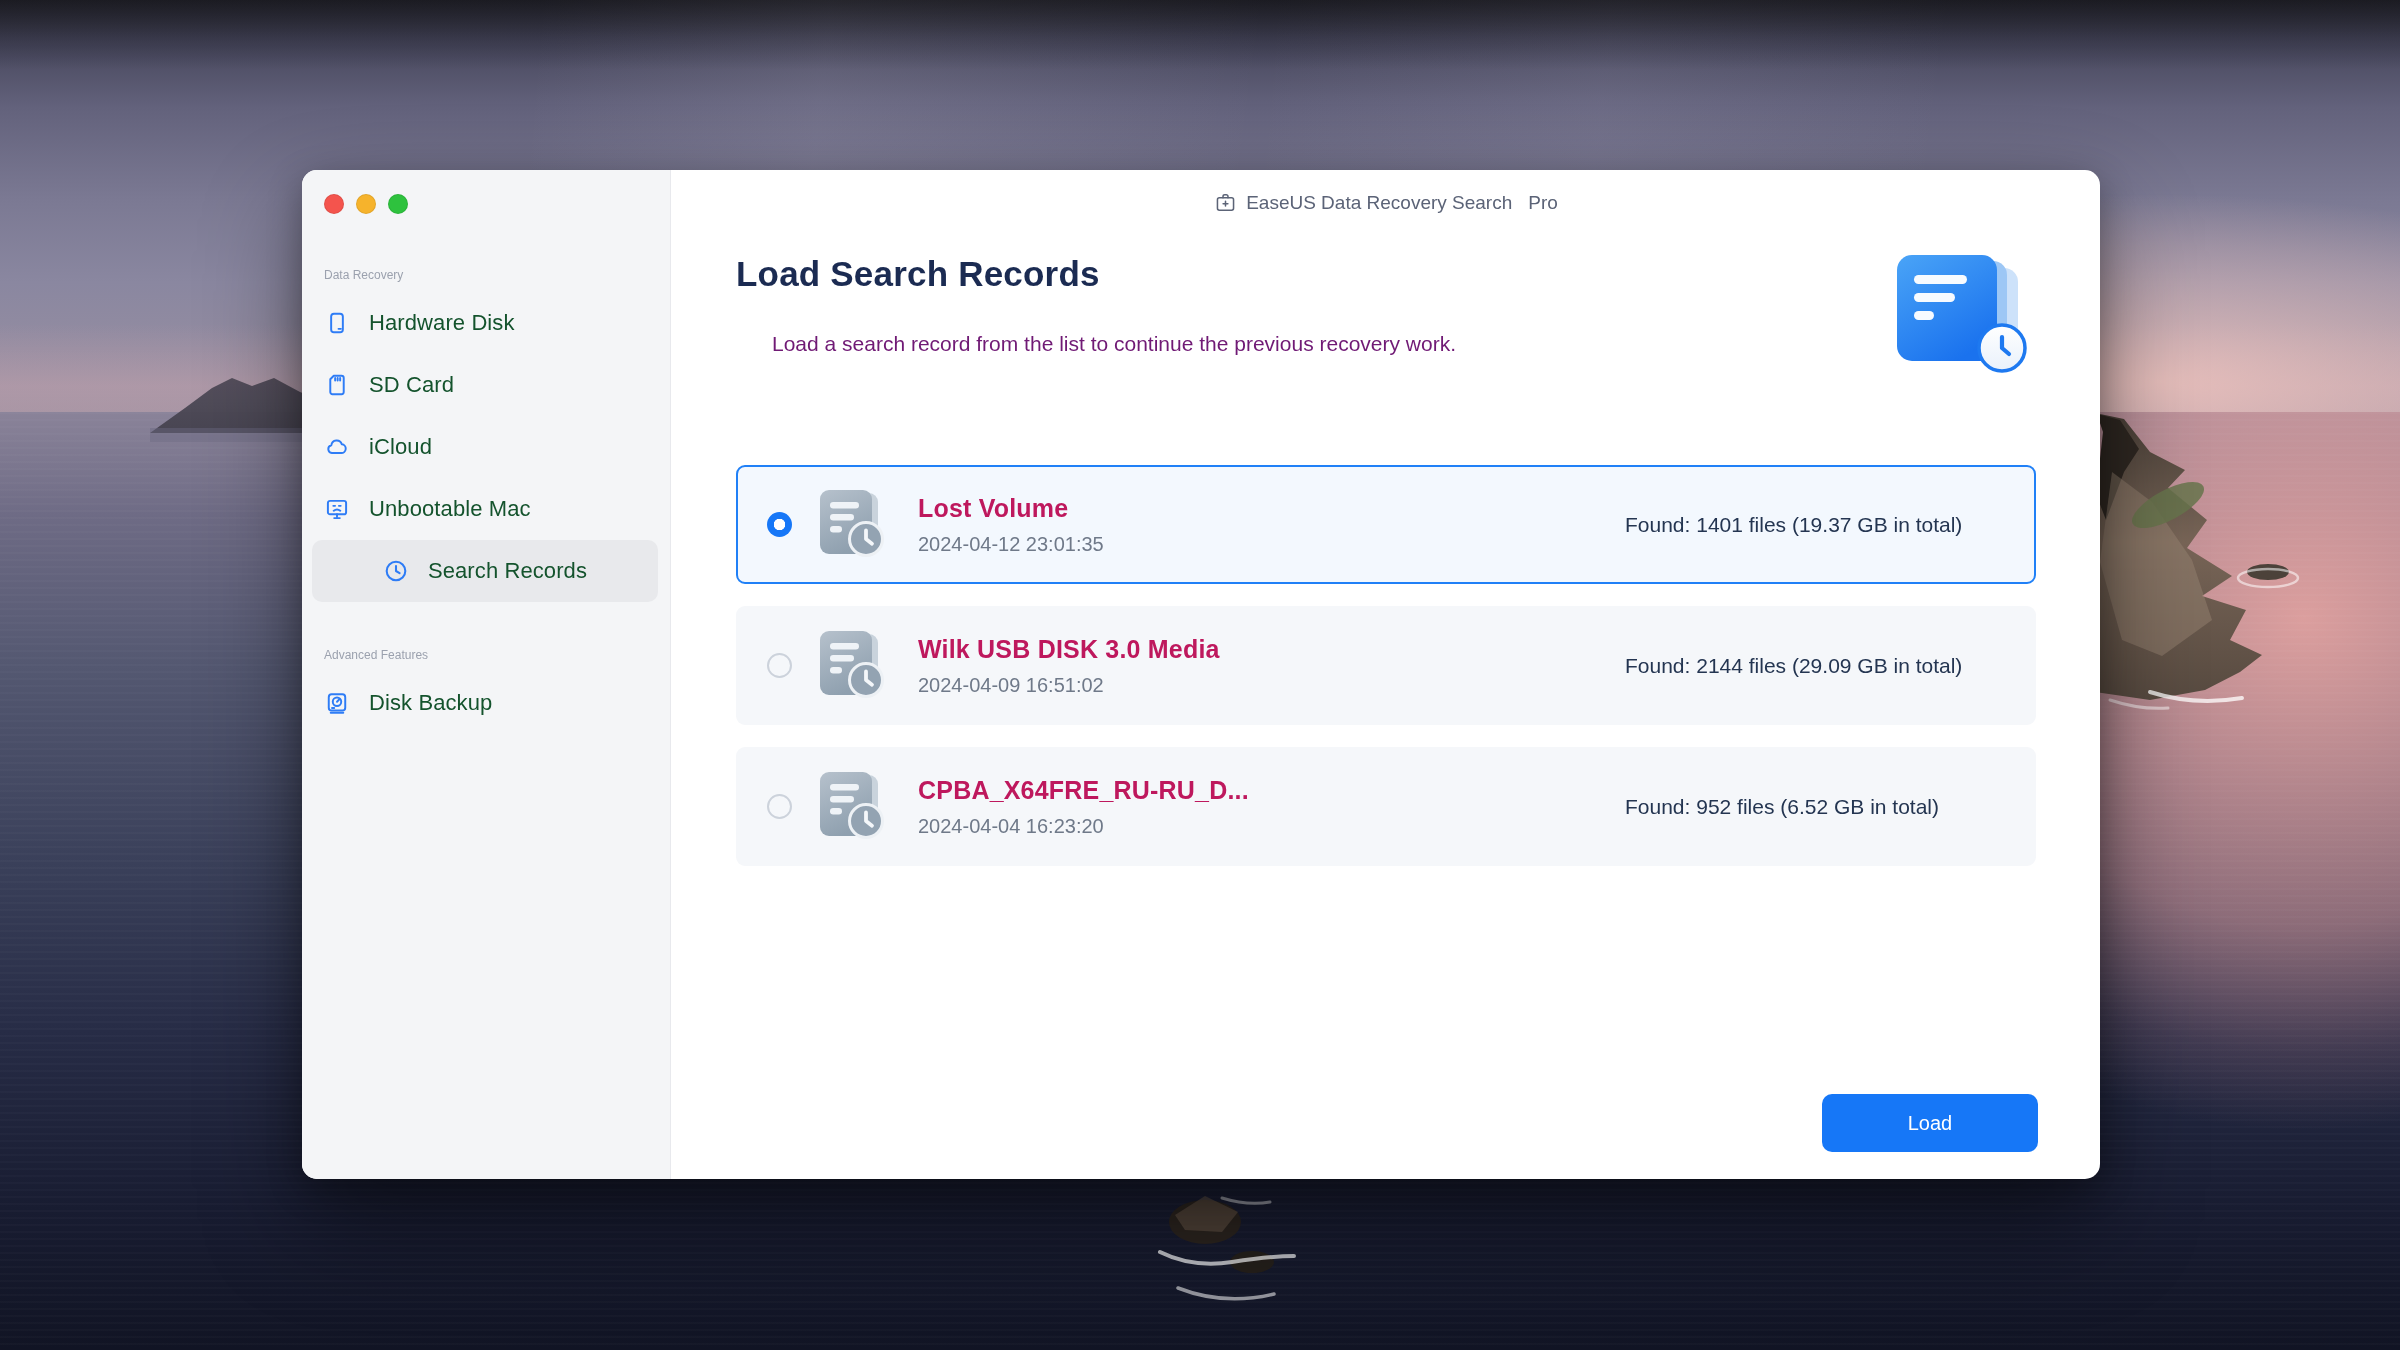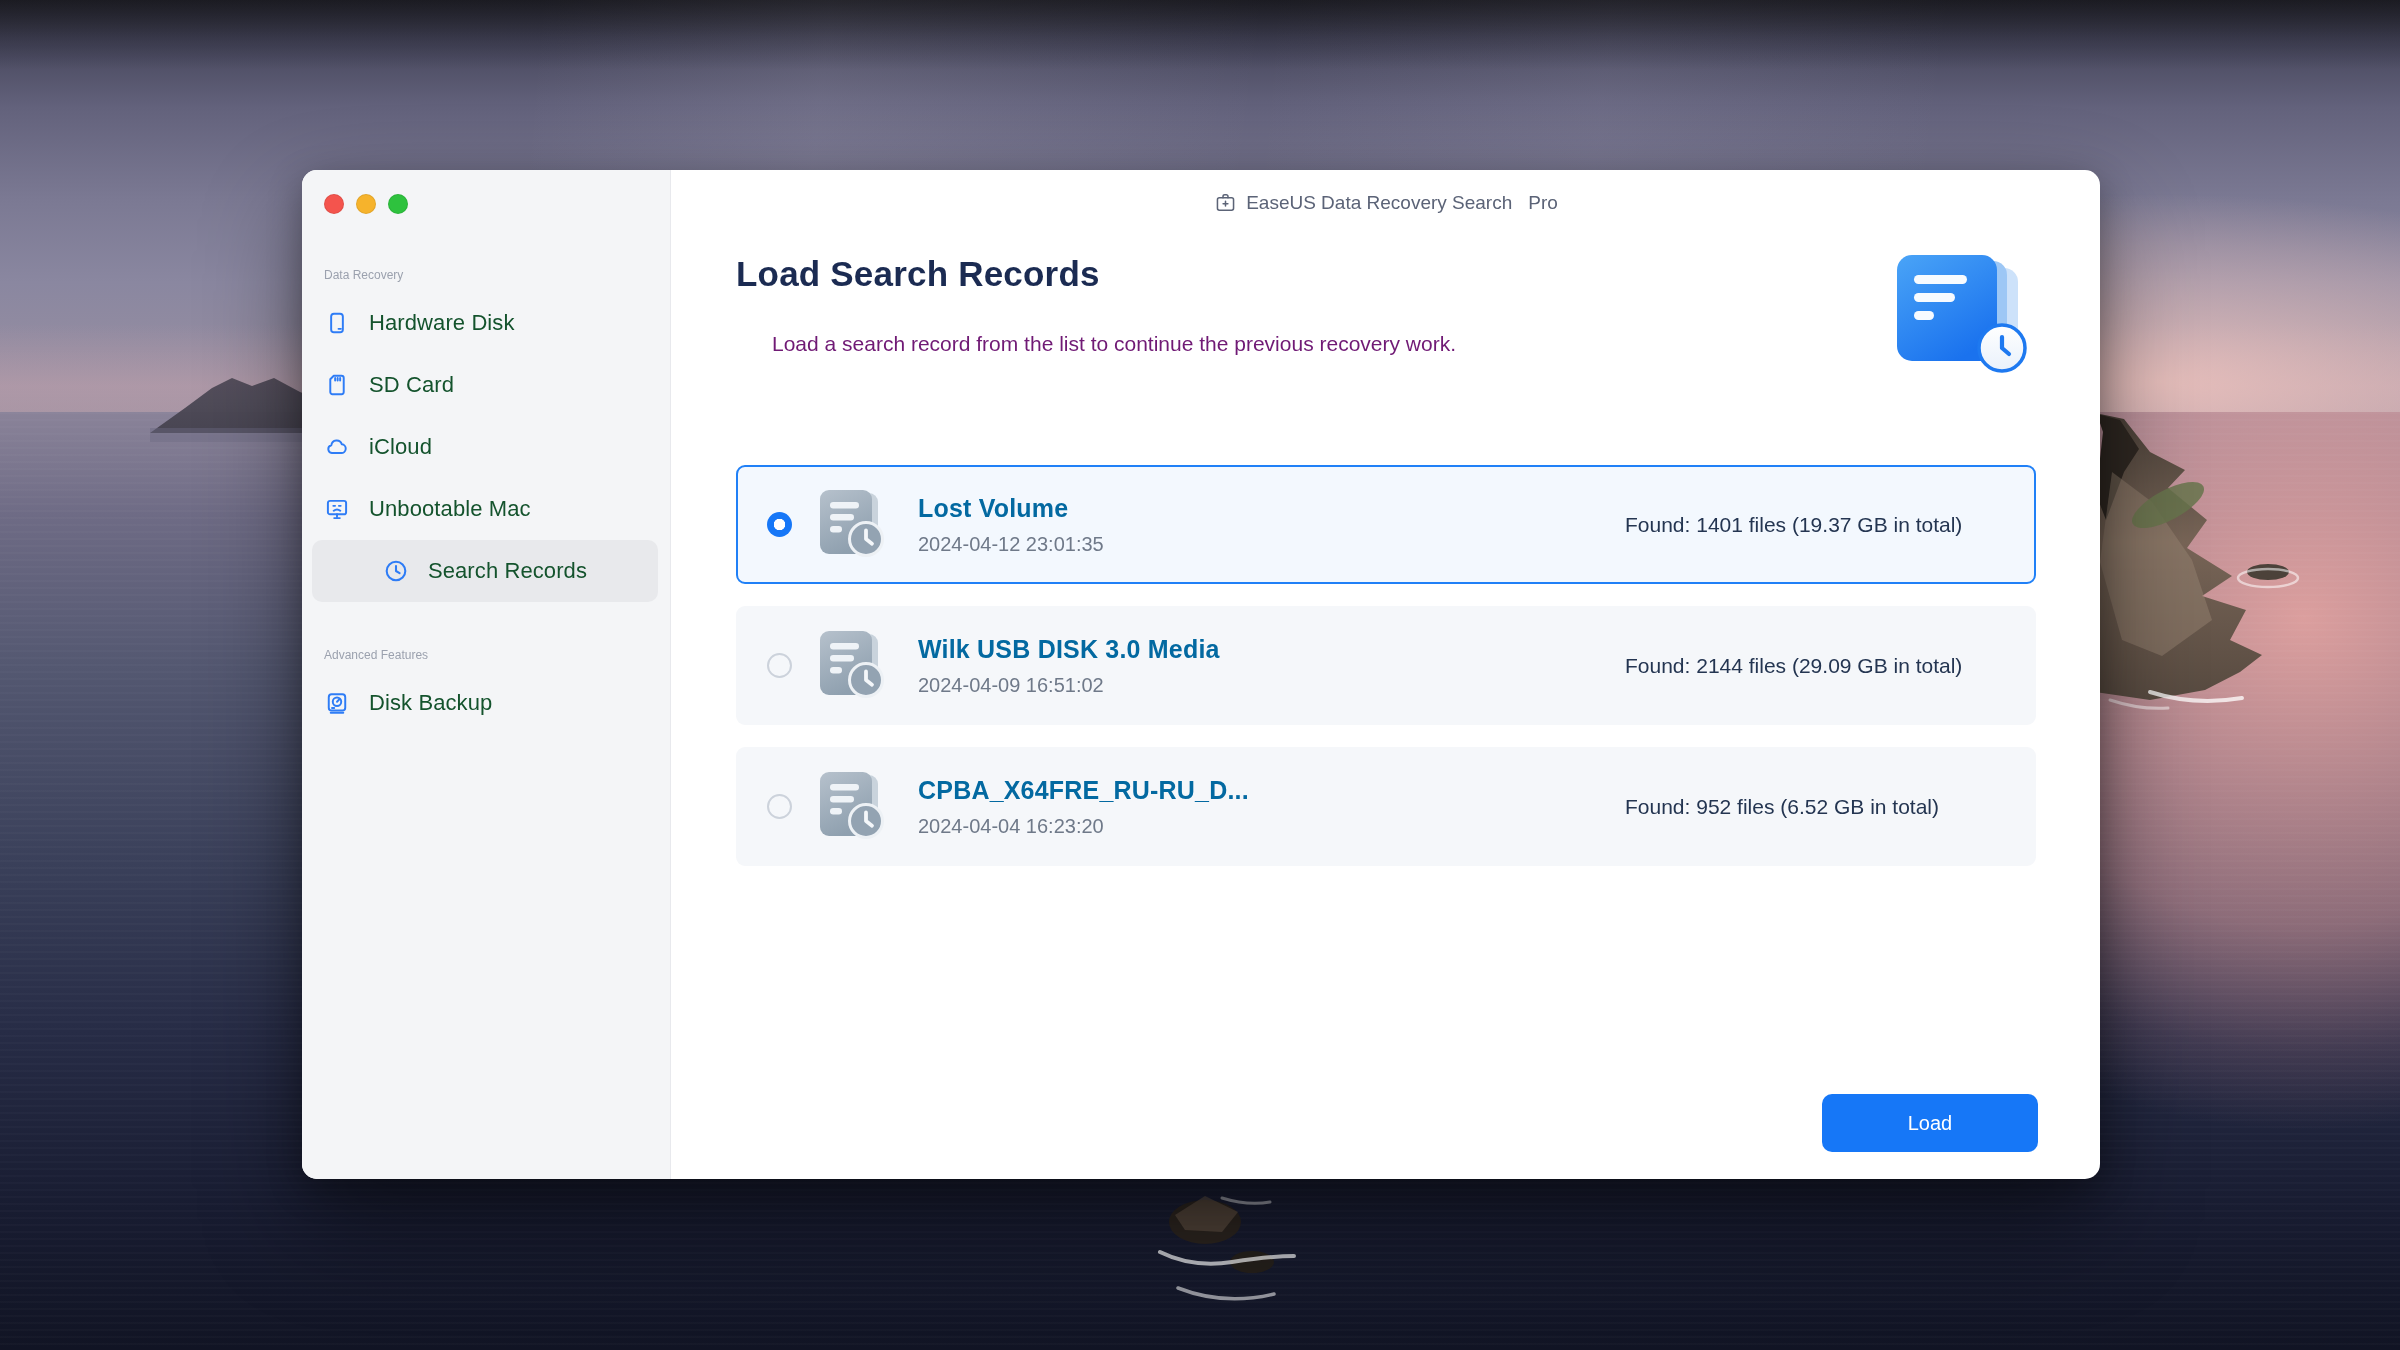--- a/index.html
+++ b/index.html
@@ -66,21 +66,21 @@
 
   .records { position:absolute; left:64px; right:64px; top:295px; }
   .record { position:relative; height:119px; border-radius:9px; background:#f5f7fa;
     border:2px solid transparent; margin-bottom:22px; display:flex; align-items:center; cursor:pointer; }
   .record.selected { background:#f3f8fe; border-color:#2080f7; }
   .radio { width:25px; height:25px; border-radius:50%; margin-left:29px; flex:0 0 25px; cursor:pointer; }
   .radio.off { border:2px solid #ccd2db; }
   .radio.on { background:radial-gradient(circle, #ffffff 0 5.5px, #1677f7 6px); }
   .doc-icon { margin-left:27px; width:66px; height:72px; flex:0 0 66px; }
   .rec-text { margin-left:33px; }
-  .rec-name { font-size:25px; font-weight:700; color:#0369a1; margin-bottom:10px; letter-spacing:.2px; }
+  .rec-name { font-size:25px; font-weight:700; color:#be185d; margin-bottom:10px; letter-spacing:.2px; }
   .rec-date { font-size:20px; color:#6f7989; }
   .rec-found { position:absolute; left:887px; top:50%; transform:translateY(-50%); font-size:21px; color:#243551; }
 
   .load-btn { position:absolute; right:62px; bottom:27px; width:216px; height:58px;
     background:#1677f7; color:#ffffff; font-size:20px; font-family:inherit;
     border:none; border-radius:10px; cursor:pointer; }
 </style>
 </head>
 <body>
 

